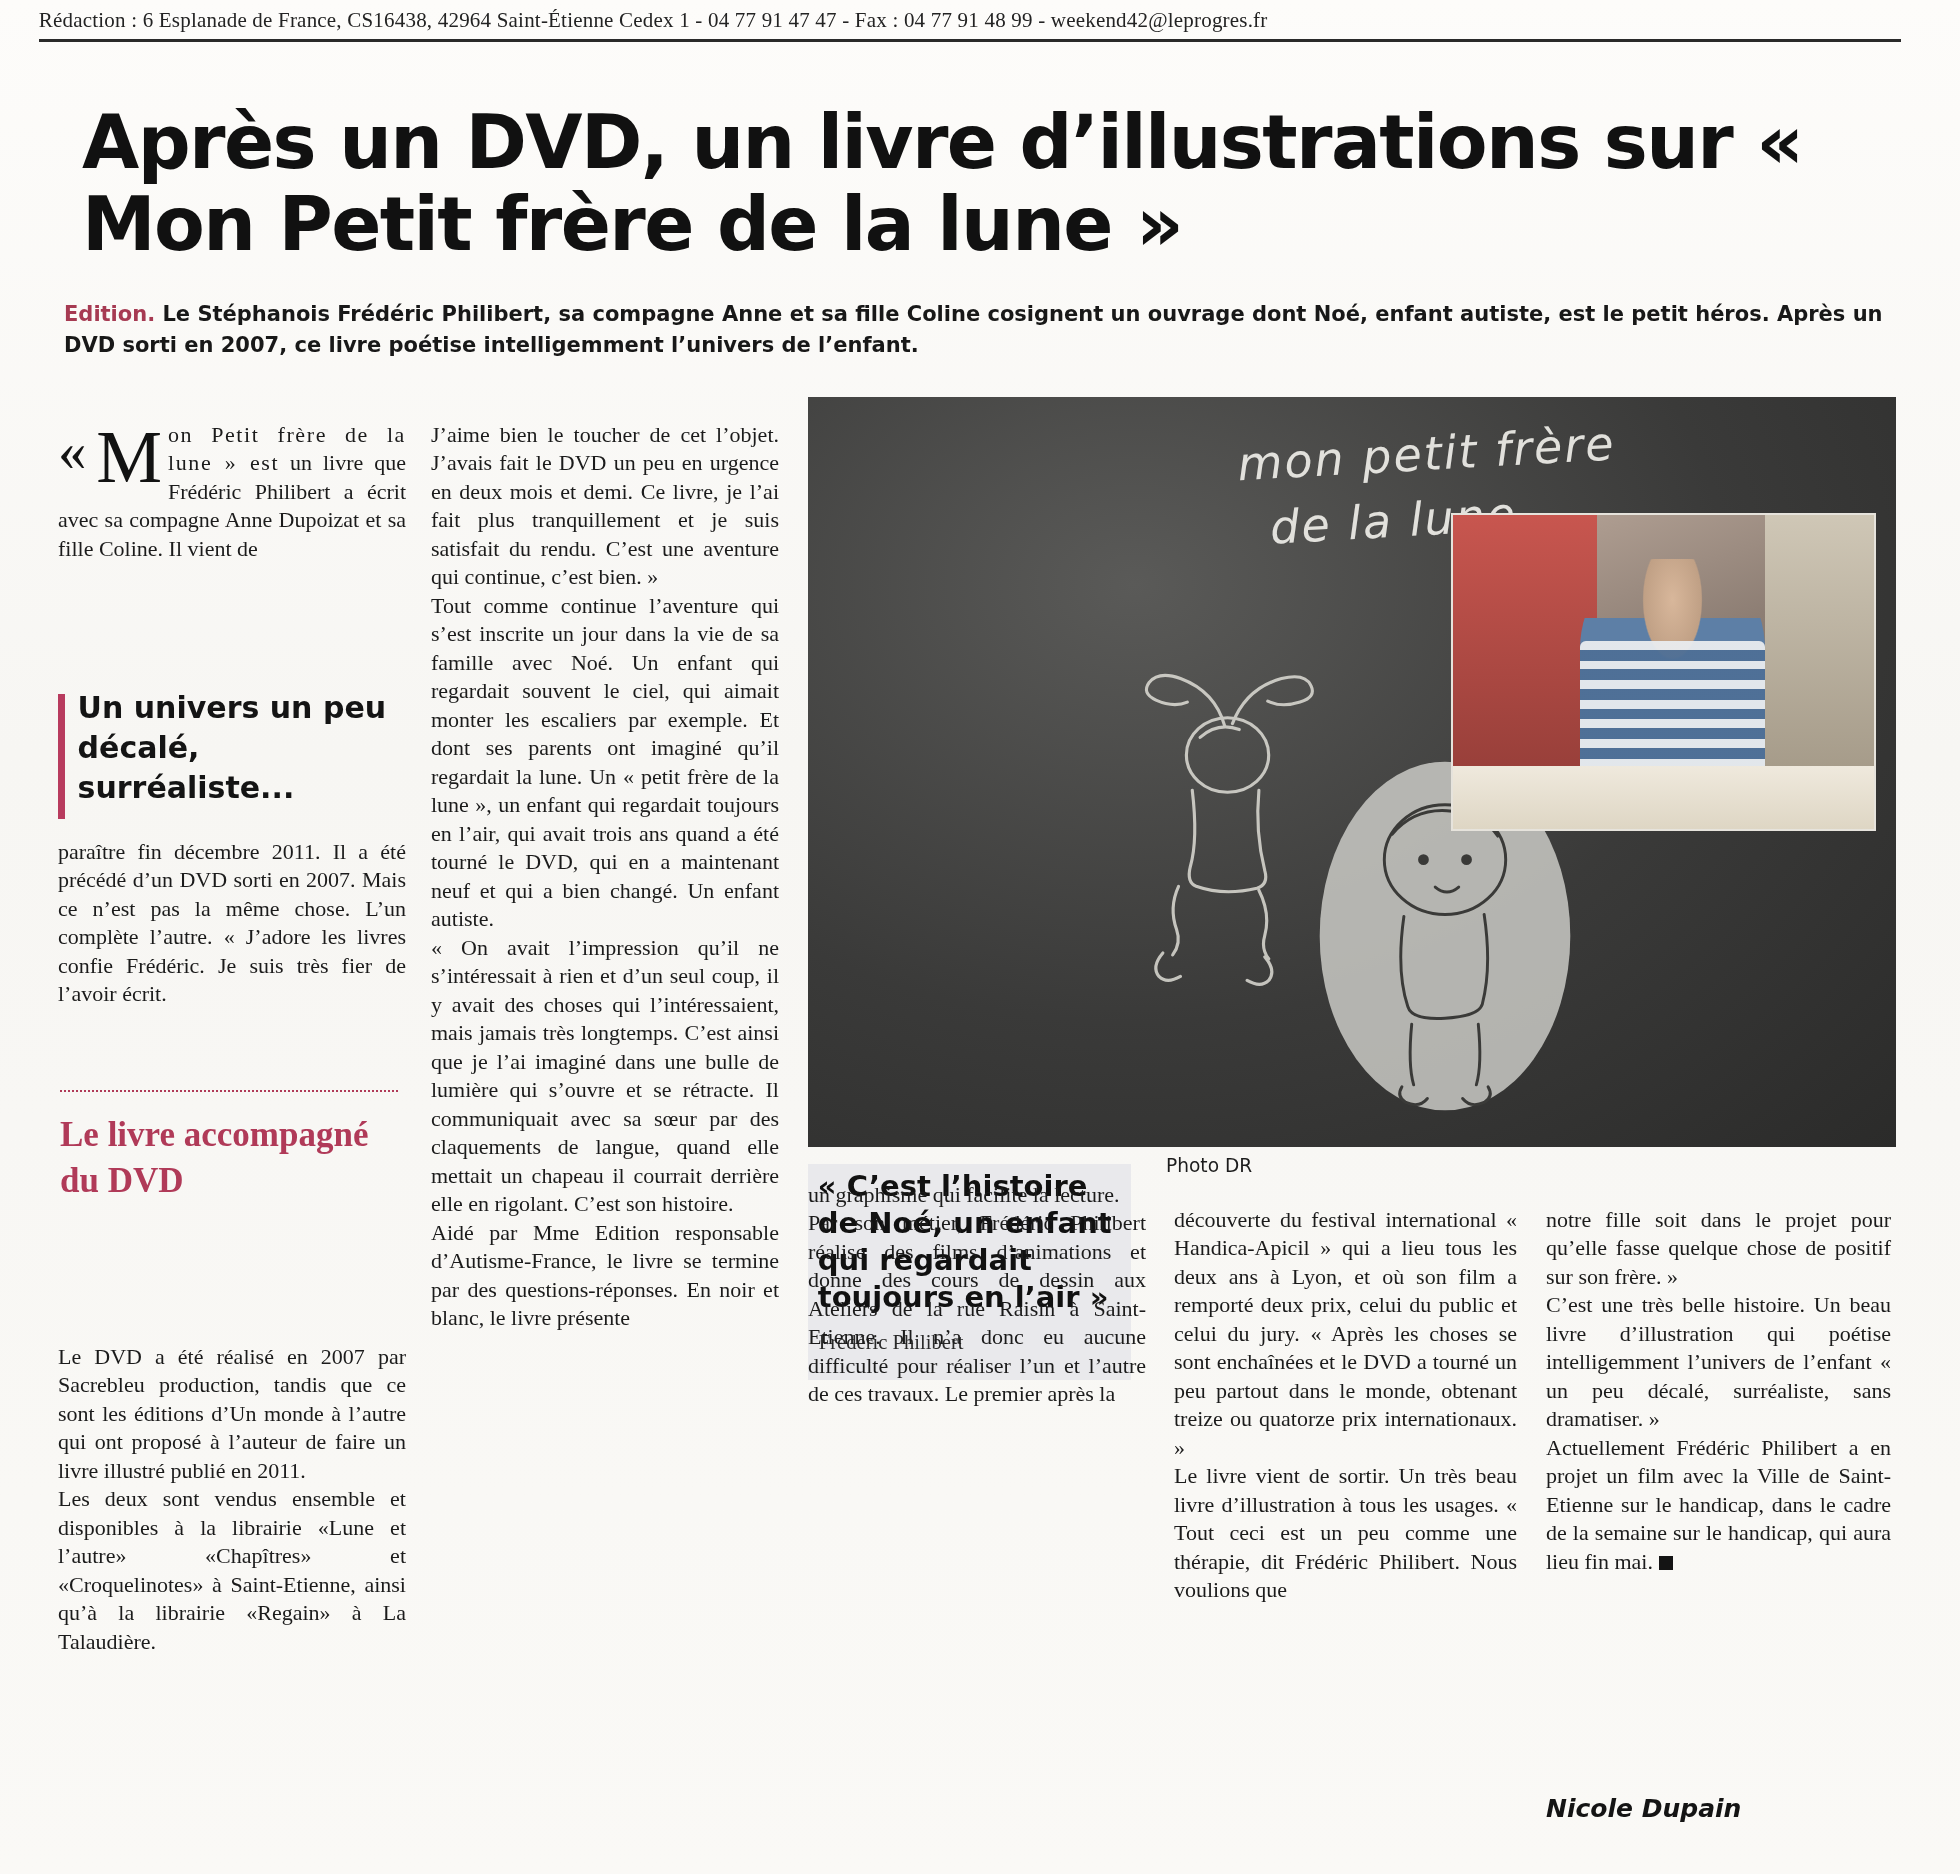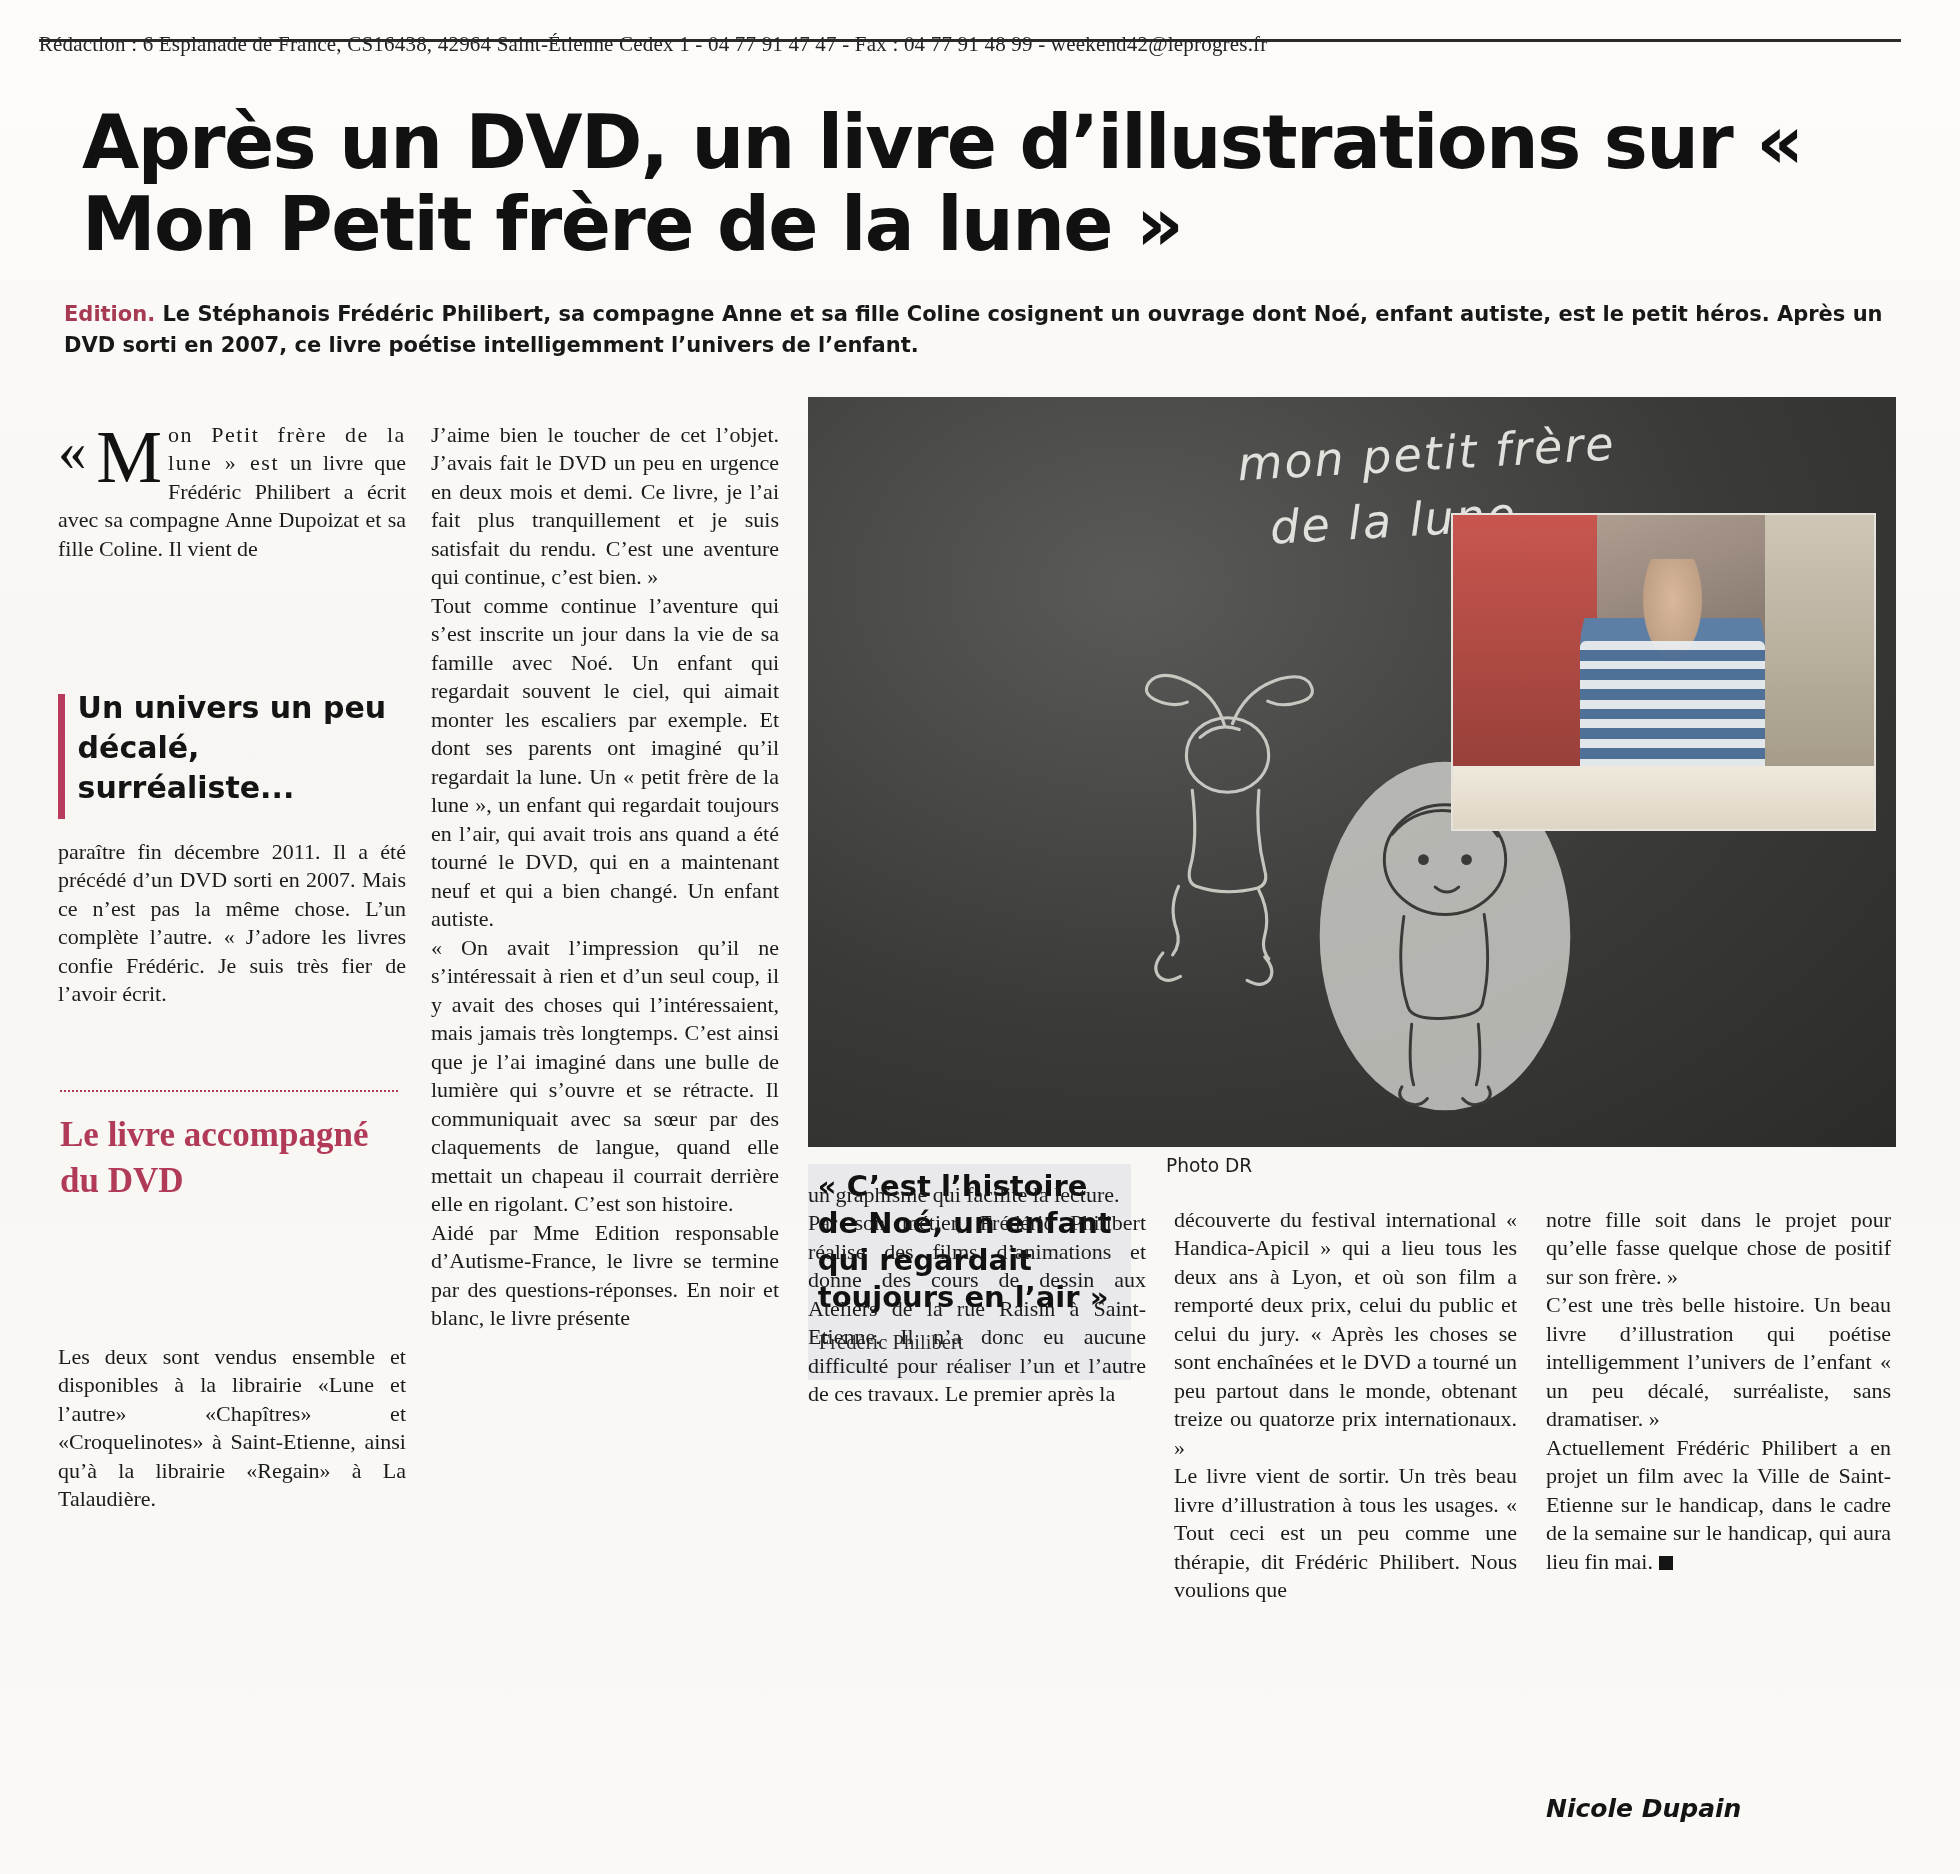--- a/index.html
+++ b/index.html
@@ -36,21 +36,20 @@
   .masthead {
     position: absolute;
     left: 9.8px;
     top: 7.8px;
     width: 1862px;
     font-family: "Liberation Serif", serif;
     font-size: 21px;
     letter-spacing: 0.2px;
     color: #232323;
     white-space: nowrap;
-    margin-top: 24px;
   }
   .rule-top {
     position: absolute;
     left: 9.8px;
     top: 39px;
     width: 1862px;
     height: 2.9px;
     background: #2a2a2a;
   }
 
@@ -326,20 +325,21 @@
     <div class="intertitle" id="intertitle1">Un univers un peu décalé, surréaliste...</div>
 
     <div class="col" id="col1b" style="left:29px; top:838px; width:348px;">
       <p>paraître fin décembre 2011. Il a été précédé d’un DVD sorti en 2007. Mais ce n’est pas la même chose. L’un complète l’autre. « J’adore les livres confie Frédéric. Je suis très fier de l’avoir écrit.</p>
     </div>
 
     <div class="dotrule"></div>
     <div class="intertitle" id="intertitle2">Le livre accompagné du DVD</div>
 
     <div class="col" id="col1c" style="left:29px; top:1343px; width:348px;">
+      <p>Le DVD a été réalisé en 2007 par Sacrebleu production, tandis que ce sont les éditions d’Un monde à l’autre qui ont proposé à l’auteur de faire un livre illustré publié en 2011.</p>
       <p>Les deux sont vendus ensemble et disponibles à la librairie «Lune et l’autre» «Chapîtres» et «Croquelinotes» à Saint-Etienne, ainsi qu’à la librairie «Regain» à La Talaudière.</p>
     </div>
 
     <div class="col" id="col2">
       <p>J’aime bien le toucher de cet l’objet. J’avais fait le DVD un peu en urgence en deux mois et demi. Ce livre, je l’ai fait plus tranquillement et je suis satisfait du rendu. C’est une aventure qui continue, c’est bien. »</p>
       <p>Tout comme continue l’aventure qui s’est inscrite un jour dans la vie de sa famille avec Noé. Un enfant qui regardait souvent le ciel, qui aimait monter les escaliers par exemple. Et dont ses parents ont imaginé qu’il regardait la lune. Un « petit frère de la lune », un enfant qui regardait toujours en l’air, qui avait trois ans quand a été tourné le DVD, qui en a maintenant neuf et qui a bien changé. Un enfant autiste.</p>
       <p>« On avait l’impression qu’il ne s’intéressait à rien et d’un seul coup, il y avait des choses qui l’intéressaient, mais jamais très longtemps. C’est ainsi que je l’ai imaginé dans une bulle de lumière qui s’ouvre et se rétracte. Il communiquait avec sa sœur par des claquements de langue, quand elle mettait un chapeau il courrait derrière elle en rigolant. C’est son histoire.</p>
       <p>Aidé par Mme Edition responsable d’Autisme-France, le livre se termine par des questions-réponses. En noir et blanc, le livre présente</p>
     </div>
 

